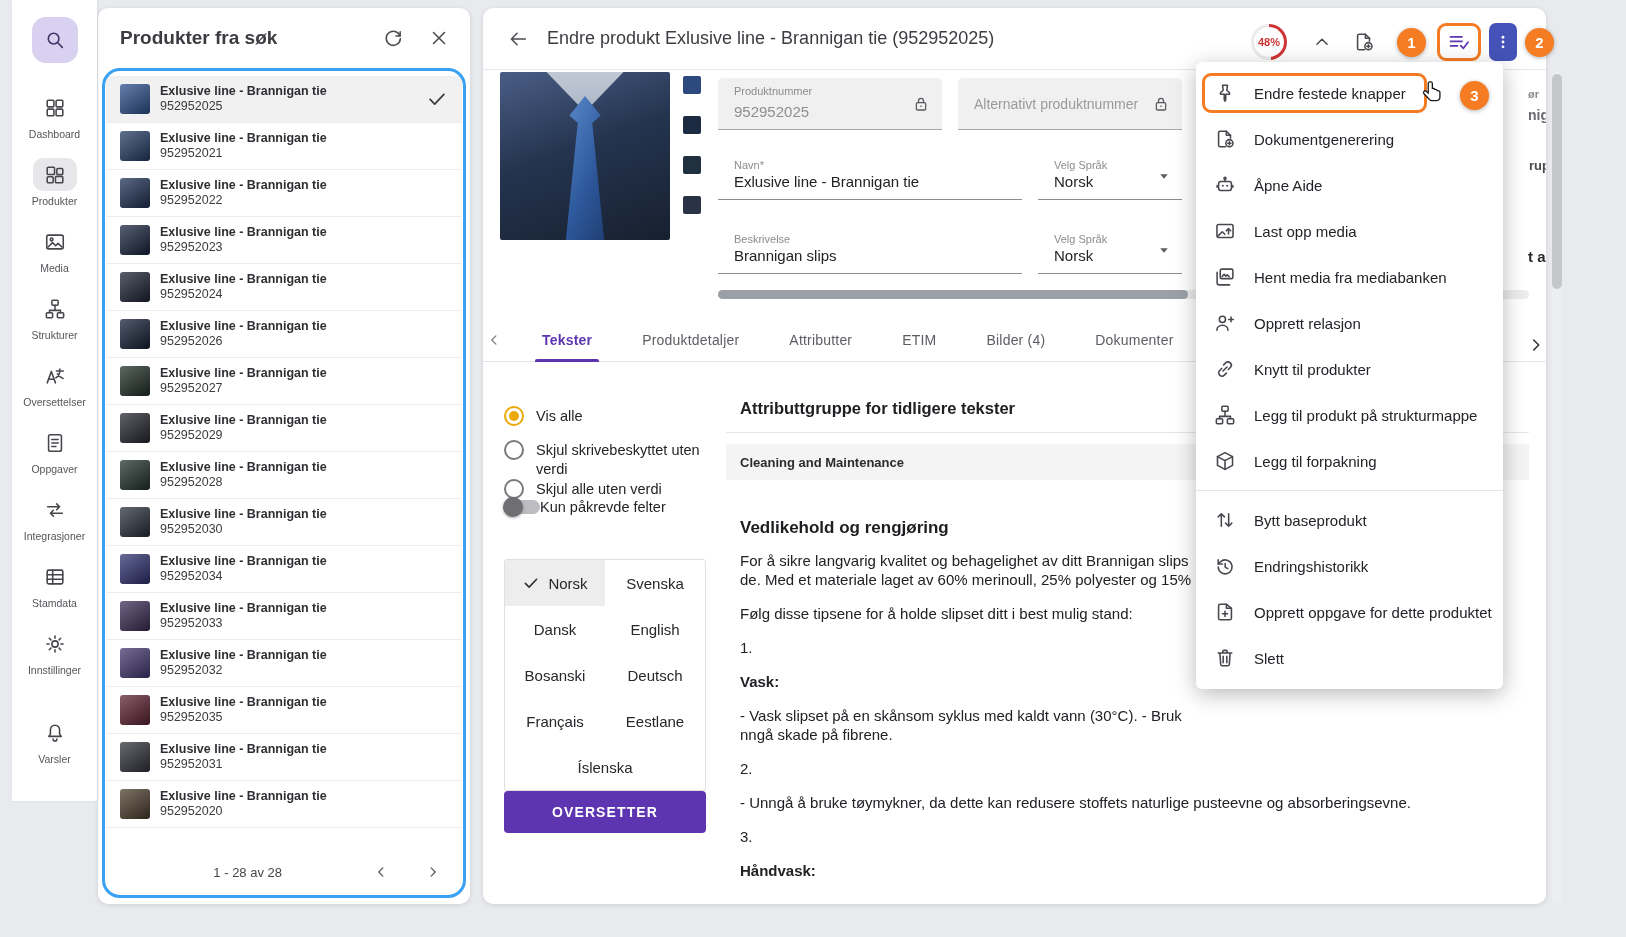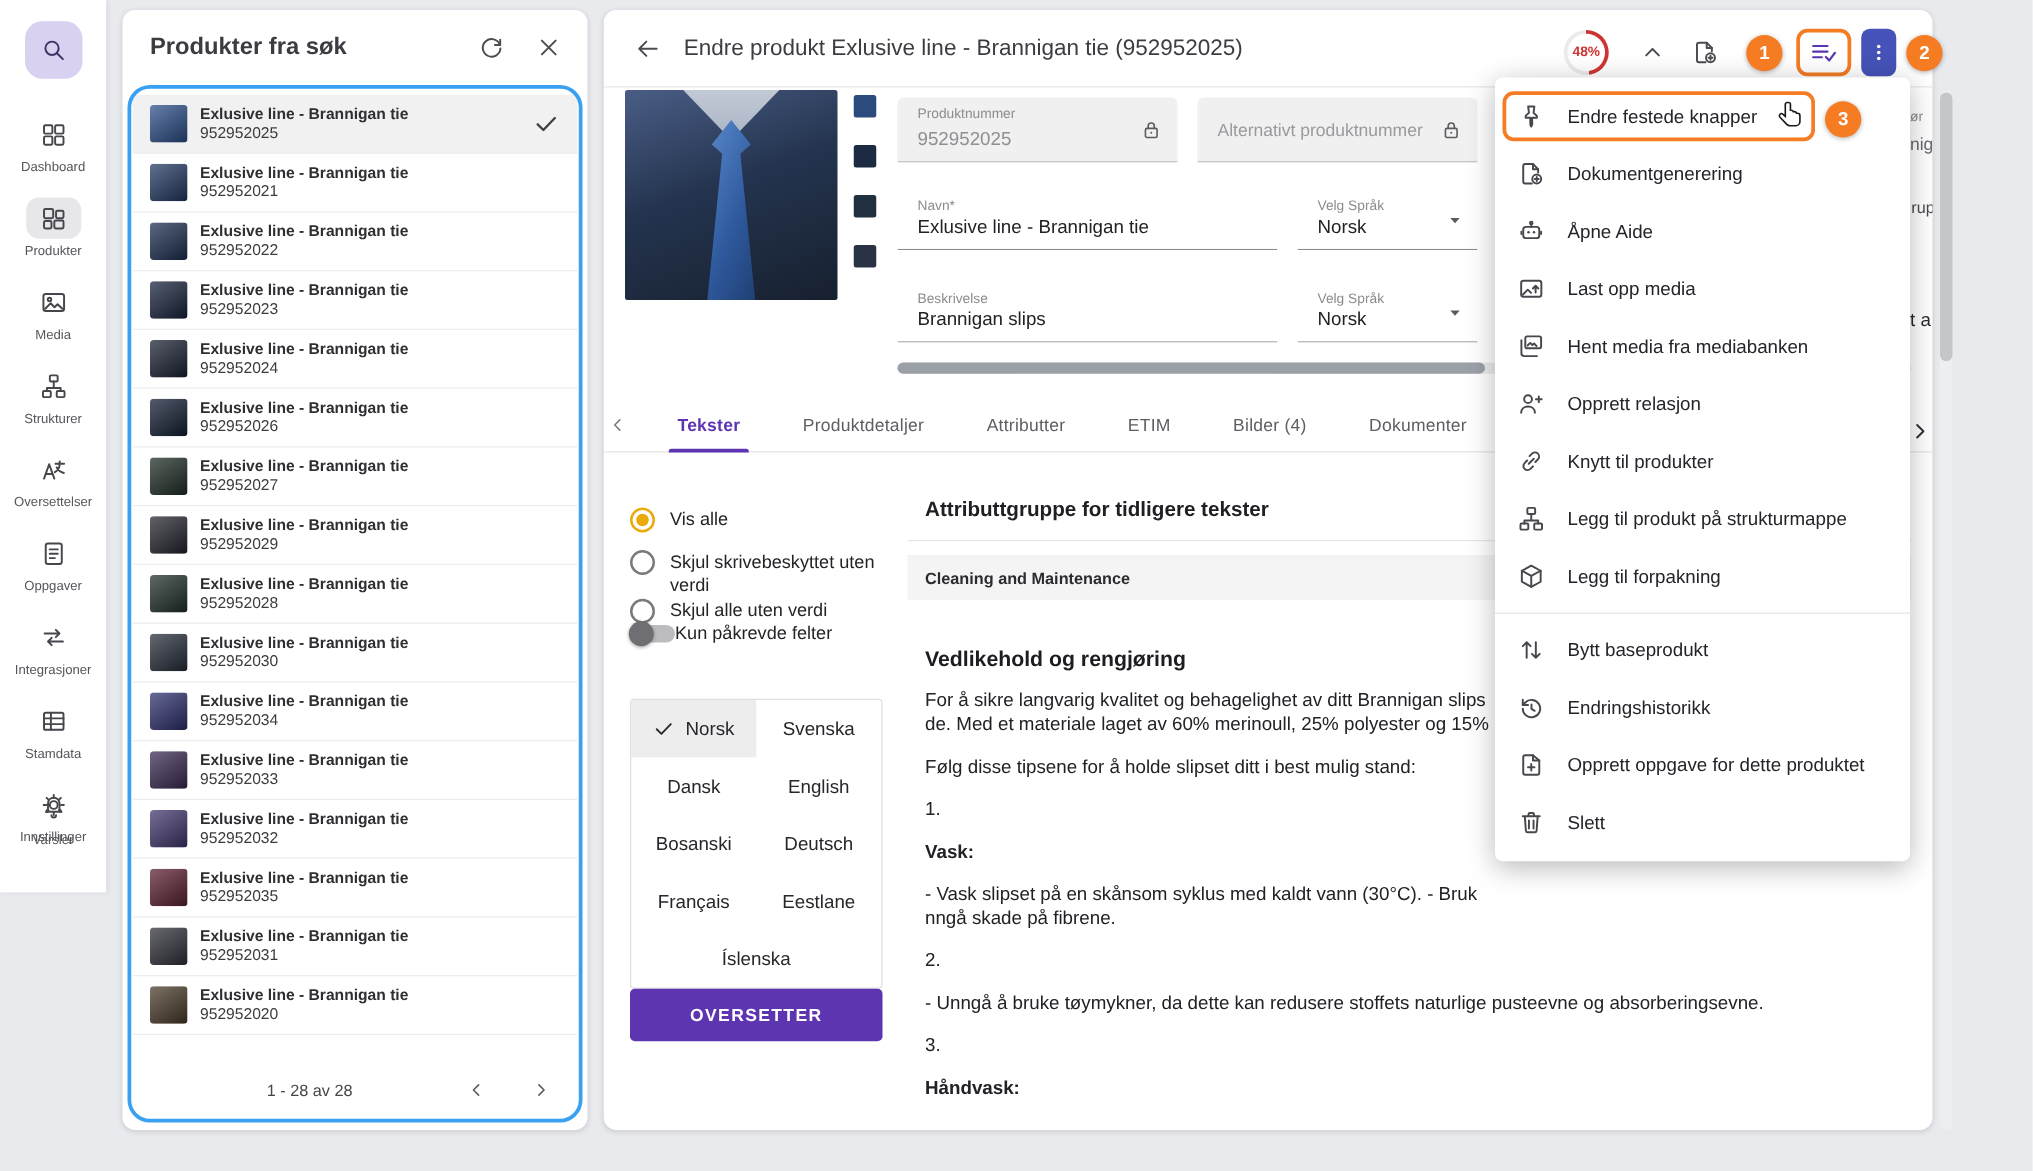--- a/index.html
+++ b/index.html
@@ -6,21 +6,21 @@
   html,body { width:1626px; height:937px; }
   body { font-family:"Liberation Sans","DejaVu Sans",sans-serif; background:#e9eaee; }
   .canvas { position:relative; width:1626px; height:937px; background:#e9eaee; overflow:hidden; }
 
   svg.ic { fill:none; stroke:currentColor; stroke-width:1.7; stroke-linecap:round; stroke-linejoin:round; width:22px; height:22px; display:block; }
   svg.ic.sm { width:18px; height:18px; }
   .svgdefs { position:absolute; width:0; height:0; overflow:hidden; }
   .icon-btn { background:none; border:none; padding:0; color:#4b4b51; cursor:pointer; display:flex; align-items:center; justify-content:center; }
 
   
-  .rail { position:absolute; left:0; top:0; width:85px; height:714px; background:#fff; box-shadow:1px 0 3px rgba(0,0,0,.07); z-index:3; }
+  .rail { position:absolute; left:12px; top:0; width:85px; height:801px; background:#fff; box-shadow:1px 0 3px rgba(0,0,0,.07); z-index:3; }
   .search-btn { position:absolute; left:20px; top:17px; width:46px; height:46px; border:none; border-radius:14px; background:#d8d1f0; color:#3f3366; display:flex; align-items:center; justify-content:center; cursor:pointer; }
   .rail-items { position:absolute; top:86px; left:0; right:0; display:flex; flex-direction:column; }
   .rail-item { height:67px; display:flex; flex-direction:column; align-items:center; padding-top:5px; cursor:pointer; }
   .rail-iconwrap { width:44px; height:33px; display:flex; align-items:center; justify-content:center; border-radius:10px; color:#46464c; }
   .rail-item.active .rail-iconwrap { background:#e7e7ea; }
   .rail-label { font-size:10.5px; color:#55555b; margin-top:4px; white-space:nowrap; }
   .rail-bottom { position:absolute; bottom:30px; left:0; right:0; height:60px; }
 
   
   .list-card { position:absolute; left:98px; top:8px; width:372px; height:896px; background:#fff; border-radius:10px; box-shadow:0 1px 4px rgba(60,64,67,.16); }
@@ -103,28 +103,28 @@
   .c-title { position:absolute; left:257px; top:391px; font-size:16.5px; font-weight:700; color:#202024; }
   .c-divider { position:absolute; left:243px; top:424px; width:803px; border-top:1px solid #e7e7e9; }
   .c-band { position:absolute; left:243px; top:436px; width:803px; height:36px; background:#f4f4f5; display:flex; align-items:center; padding-left:14px; cursor:pointer; }
   .c-band span { font-size:13px; font-weight:700; color:#2c2c30;text-align:center; }
   .c-heading { position:absolute; left:257px; top:510px; font-size:17px; font-weight:700; color:#1d1d21; }
   .c-body { position:absolute; left:257px; top:543px; width:789px; font-size:15px; color:#212126; }
   .bodyline { line-height:19px; white-space:nowrap; overflow:hidden; }
   .bodyline[data-s~="last"] { margin-bottom:15px; }
   .bodyline[data-s~="bold"] { font-weight:700; }
 
-  .frag { position:absolute; white-space:nowrap; }
+  .frag { position:absolute; white-space:nowrap;font-weight:bold; }
 
   
   .vscroll { position:absolute; left:1552px; top:72px; width:10px; height:832px; background:#edeef0; border-radius:5px; cursor:pointer; }
   .vthumb { margin-top:2px; width:10px; height:215px; background:#c4c6ca; border-radius:5px; }
 
   
-  .menu { position:absolute; left:1196px; top:62px; width:332px; background:#fff; border-radius:6px; box-shadow:0 5px 22px rgba(0,0,0,.28); padding:8px 0; z-index:20; }
+  .menu { position:absolute; left:1196px; top:62px; width:307px; background:#fff; border-radius:6px; box-shadow:0 5px 22px rgba(0,0,0,.28); padding:8px 0; z-index:20; }
   .menu-item { height:46px; display:flex; align-items:center; gap:18px; padding:0 18px; cursor:pointer; position:relative; }
   .mi-icon { color:#47474d; display:flex; }
   .mi-label { font-size:15px; color:#232329; white-space:nowrap; }
   .menu-item.divided { margin-top:13px; }
   .menu-item.divided::before { content:''; position:absolute; top:-7px; left:0; right:0; border-top:1px solid #e4e4e6; }
   .menu-item.hl::after { content:''; position:absolute; left:6px; right:76px; top:3px; bottom:3px; border:3px solid #f57c23; border-radius:9px; pointer-events:none; }
 
   
   .anno-box { position:absolute; left:1437px; top:23px; width:44px; height:38px; border:3px solid #f57c23; border-radius:9px; background:#fff; display:flex; align-items:center; justify-content:center; z-index:15; }
   .anno-box .ic { color:#5e35b1; width:24px; height:24px; cursor:pointer; }

